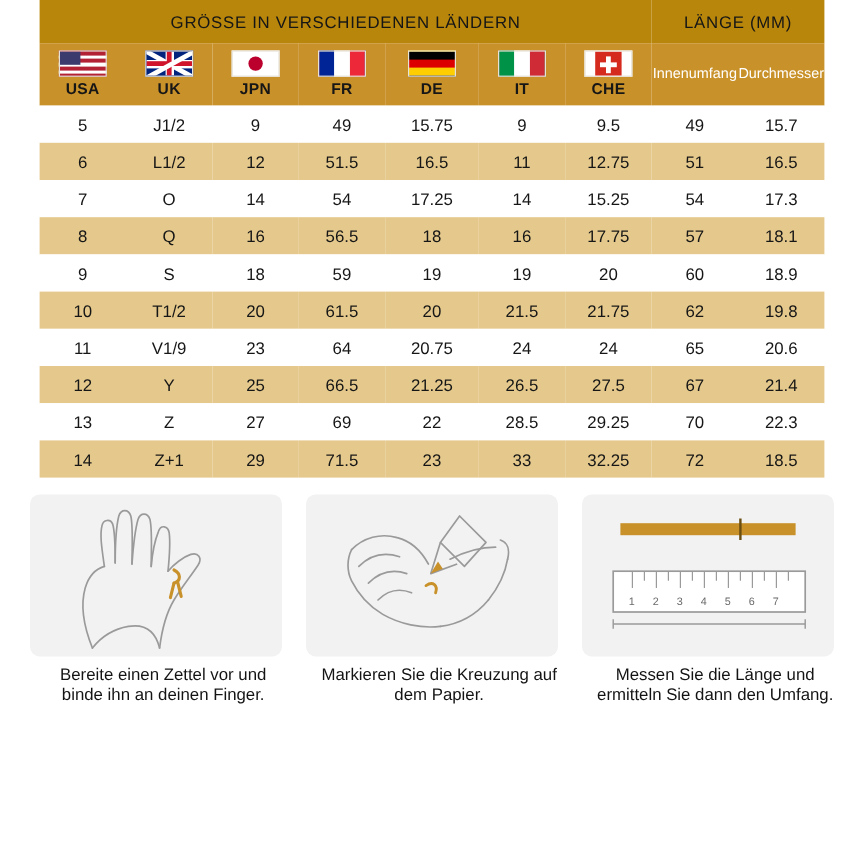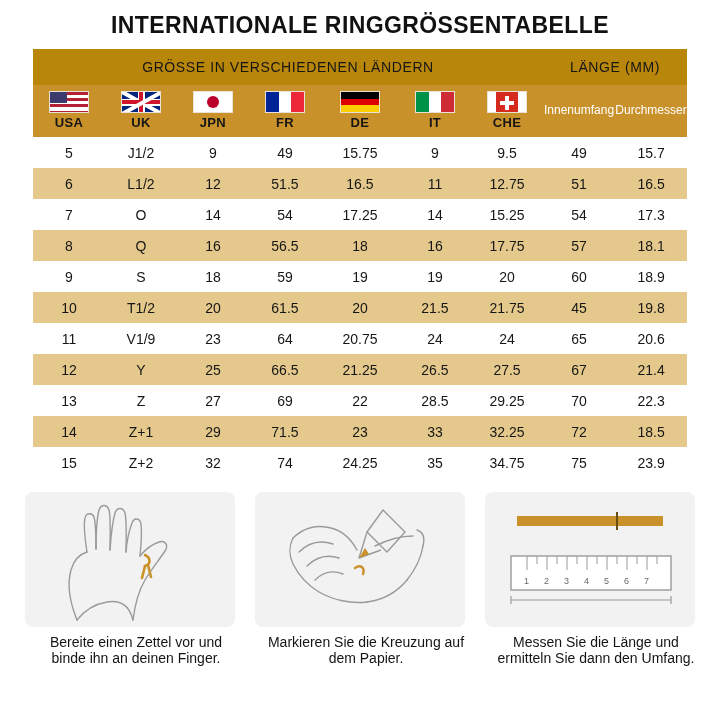--- a/index.html
+++ b/index.html
@@ -233,21 +233,20 @@
     display: block;
     width: 210px;
     height: 135px;
   }
 </style>
 </head>
 <body>
 
 <div class="page">
 
-  <div class="title">INTERNATIONALE RINGGRÖSSENTABELLE</div>
 
   <table class="ringtable">
     <colgroup>
       <col style="width:72px">
         <col style="width:72px">
         <col style="width:72px">
       <col style="width:72px">
         <col style="width:78px">
         <col style="width:72px">
       <col style="width:72px">
@@ -358,21 +357,21 @@
         <td>18.9</td>
       </tr>
       <tr class="row-even">
         <td>10</td>
         <td>T1/2</td>
         <td>20</td>
         <td>61.5</td>
         <td>20</td>
         <td>21.5</td>
         <td>21.75</td>
-        <td>45</td>
+        <td>62</td>
         <td>19.8</td>
       </tr>
       <tr class="row-odd">
         <td>11</td>
         <td>V1/9</td>
         <td>23</td>
         <td>64</td>
         <td>20.75</td>
         <td>24</td>
         <td>24</td>
@@ -404,31 +403,20 @@
       <tr class="row-even">
         <td>14</td>
         <td>Z+1</td>
         <td>29</td>
         <td>71.5</td>
         <td>23</td>
         <td>33</td>
         <td>32.25</td>
         <td>72</td>
         <td>18.5</td>
-      </tr>
-      <tr class="row-odd">
-        <td>15</td>
-        <td>Z+2</td>
-        <td>32</td>
-        <td>74</td>
-        <td>24.25</td>
-        <td>35</td>
-        <td>34.75</td>
-        <td>75</td>
-        <td>23.9</td>
       </tr>
     </tbody>
   </table>
 
   <div class="bottom">
 
     <div class="step">
       <div class="step-img">
         <svg class="illus" viewBox="0 0 210 135">
           <g fill="none" stroke="#9a9a9a" stroke-width="1.4" stroke-linecap="round" stroke-linejoin="round">

